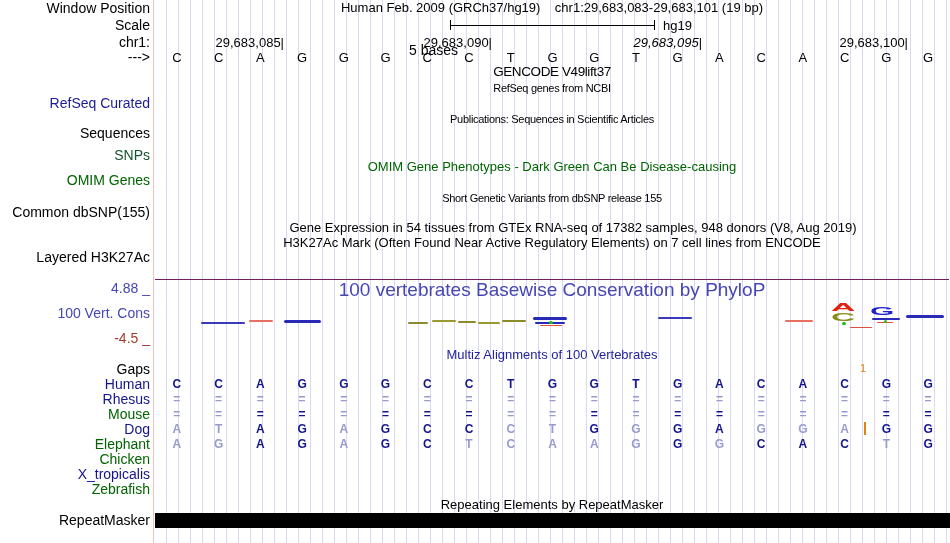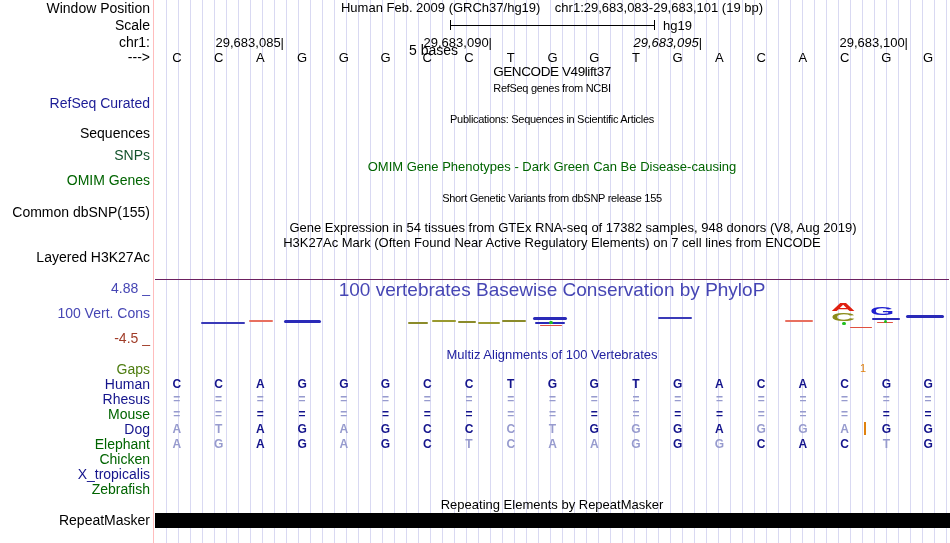--- a/index.html
+++ b/index.html
@@ -40,21 +40,21 @@
       <div class="lbl" style="top: 50px; color: rgb(0, 0, 0);">---&gt;</div>
       <div class="lbl" style="top: 96px; color: rgb(28, 28, 150);">RefSeq Curated</div>
       <div class="lbl" style="top: 126px; color: rgb(0, 0, 0);">Sequences</div>
       <div class="lbl" style="top: 148px; color: #14532d;">SNPs</div>
       <div class="lbl" style="top: 173px; color: rgb(0, 100, 0);">OMIM Genes</div>
       <div class="lbl" style="top: 205px; color: rgb(0, 0, 0);">Common dbSNP(155)</div>
       <div class="lbl" style="top: 250px; color: rgb(0, 0, 0);">Layered H3K27Ac</div>
       <div class="lbl" style="top: 281px; color: rgb(70, 70, 180);">4.88 _</div>
       <div class="lbl" style="top: 306px; color: rgb(70, 70, 180);">100 Vert. Cons</div>
       <div class="lbl" style="top: 331px; color: rgb(160, 60, 40);">-4.5 _</div>
-      <div class="lbl" style="top: 362px; color: #4d7c0f;">Gaps</div>
+      <div class="lbl" style="top: 362px; color: #000000;">Gaps</div>
       <div class="lbl" style="top: 377px; color: rgb(20, 20, 140);">Human</div>
       <div class="lbl" style="top: 392px; color: rgb(20, 20, 140);">Rhesus</div>
       <div class="lbl" style="top: 407px; color: rgb(0, 100, 0); margin-left: 48px;">Mouse</div>
       <div class="lbl" style="top: 422px; color: rgb(20, 20, 140);">Dog</div>
       <div class="lbl" style="top: 437px; color: rgb(0, 100, 0); padding-left: 44px;">Elephant</div>
       <div class="lbl" style="top: 452px; color: rgb(0, 100, 0);">Chicken</div>
       <div class="lbl" style="top: 467px; color: rgb(20, 20, 140);">X_tropicalis</div>
       <div class="lbl" style="top: 482px; color: rgb(0, 100, 0);">Zebrafish</div>
       <div class="lbl" style="top: 513px; color: rgb(0, 0, 0);">RepeatMasker</div>
     </div>

